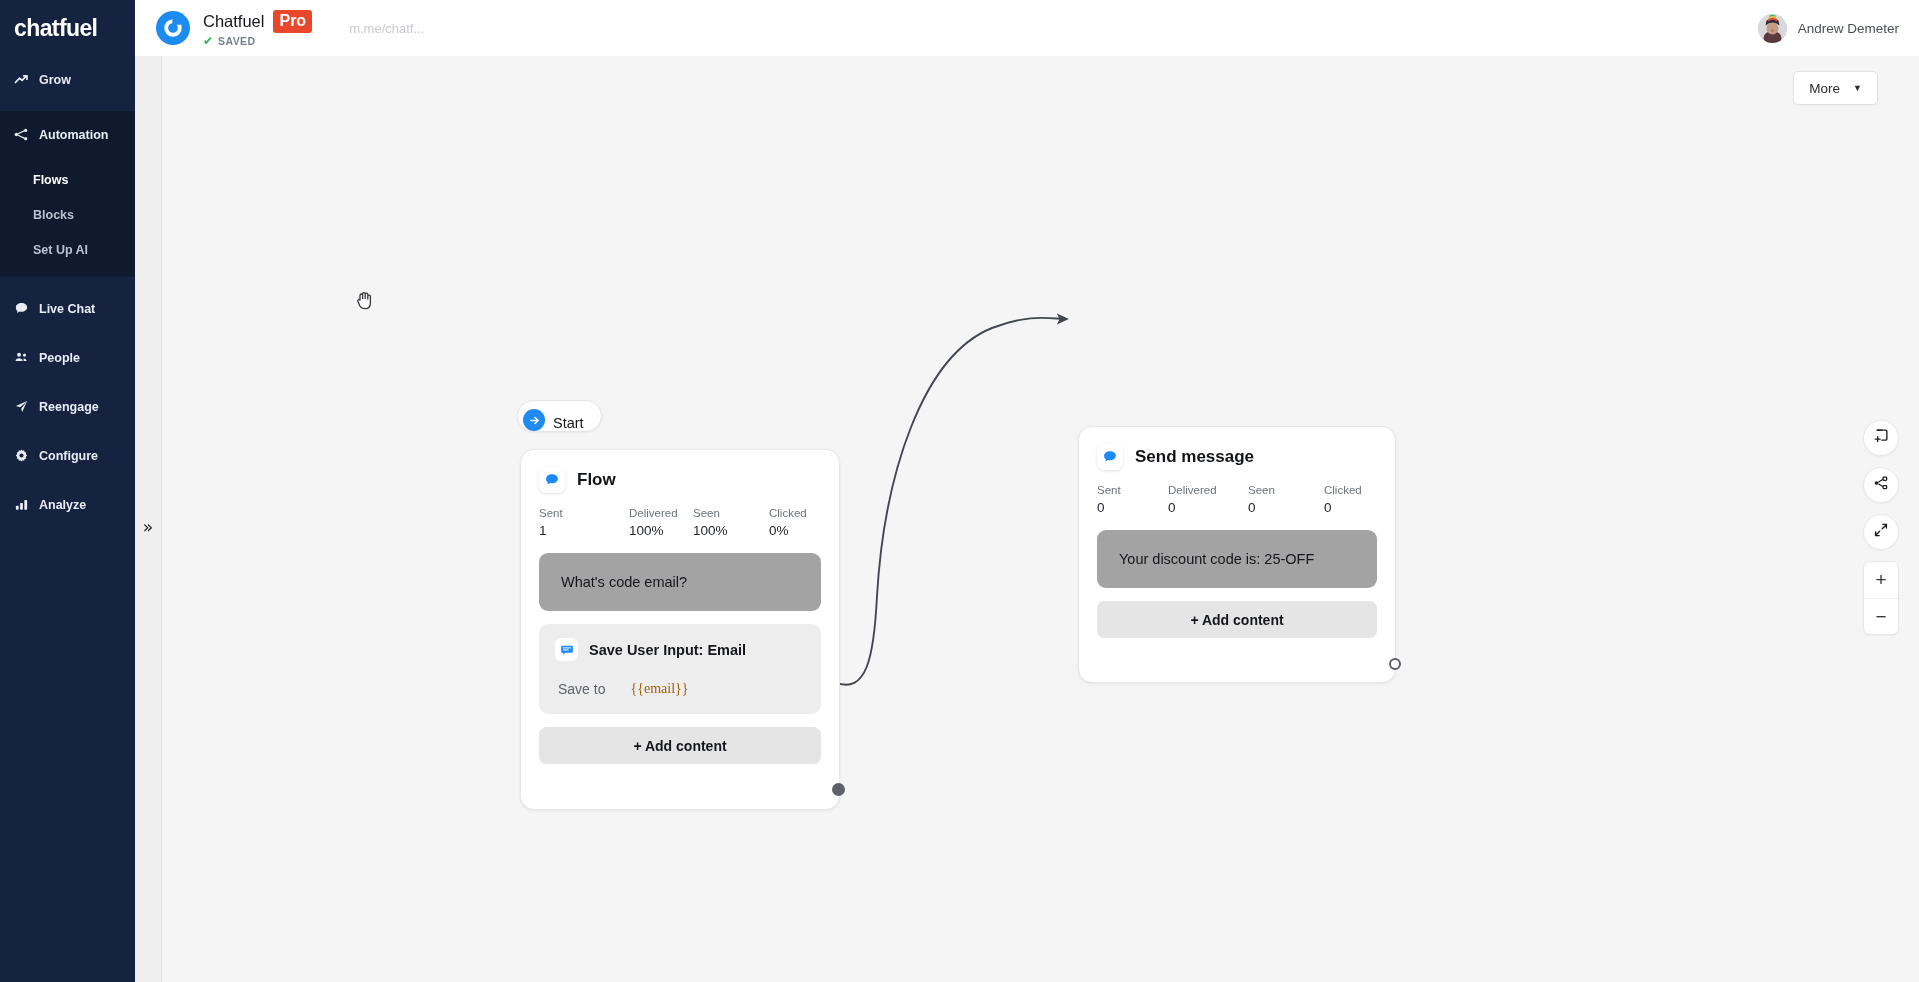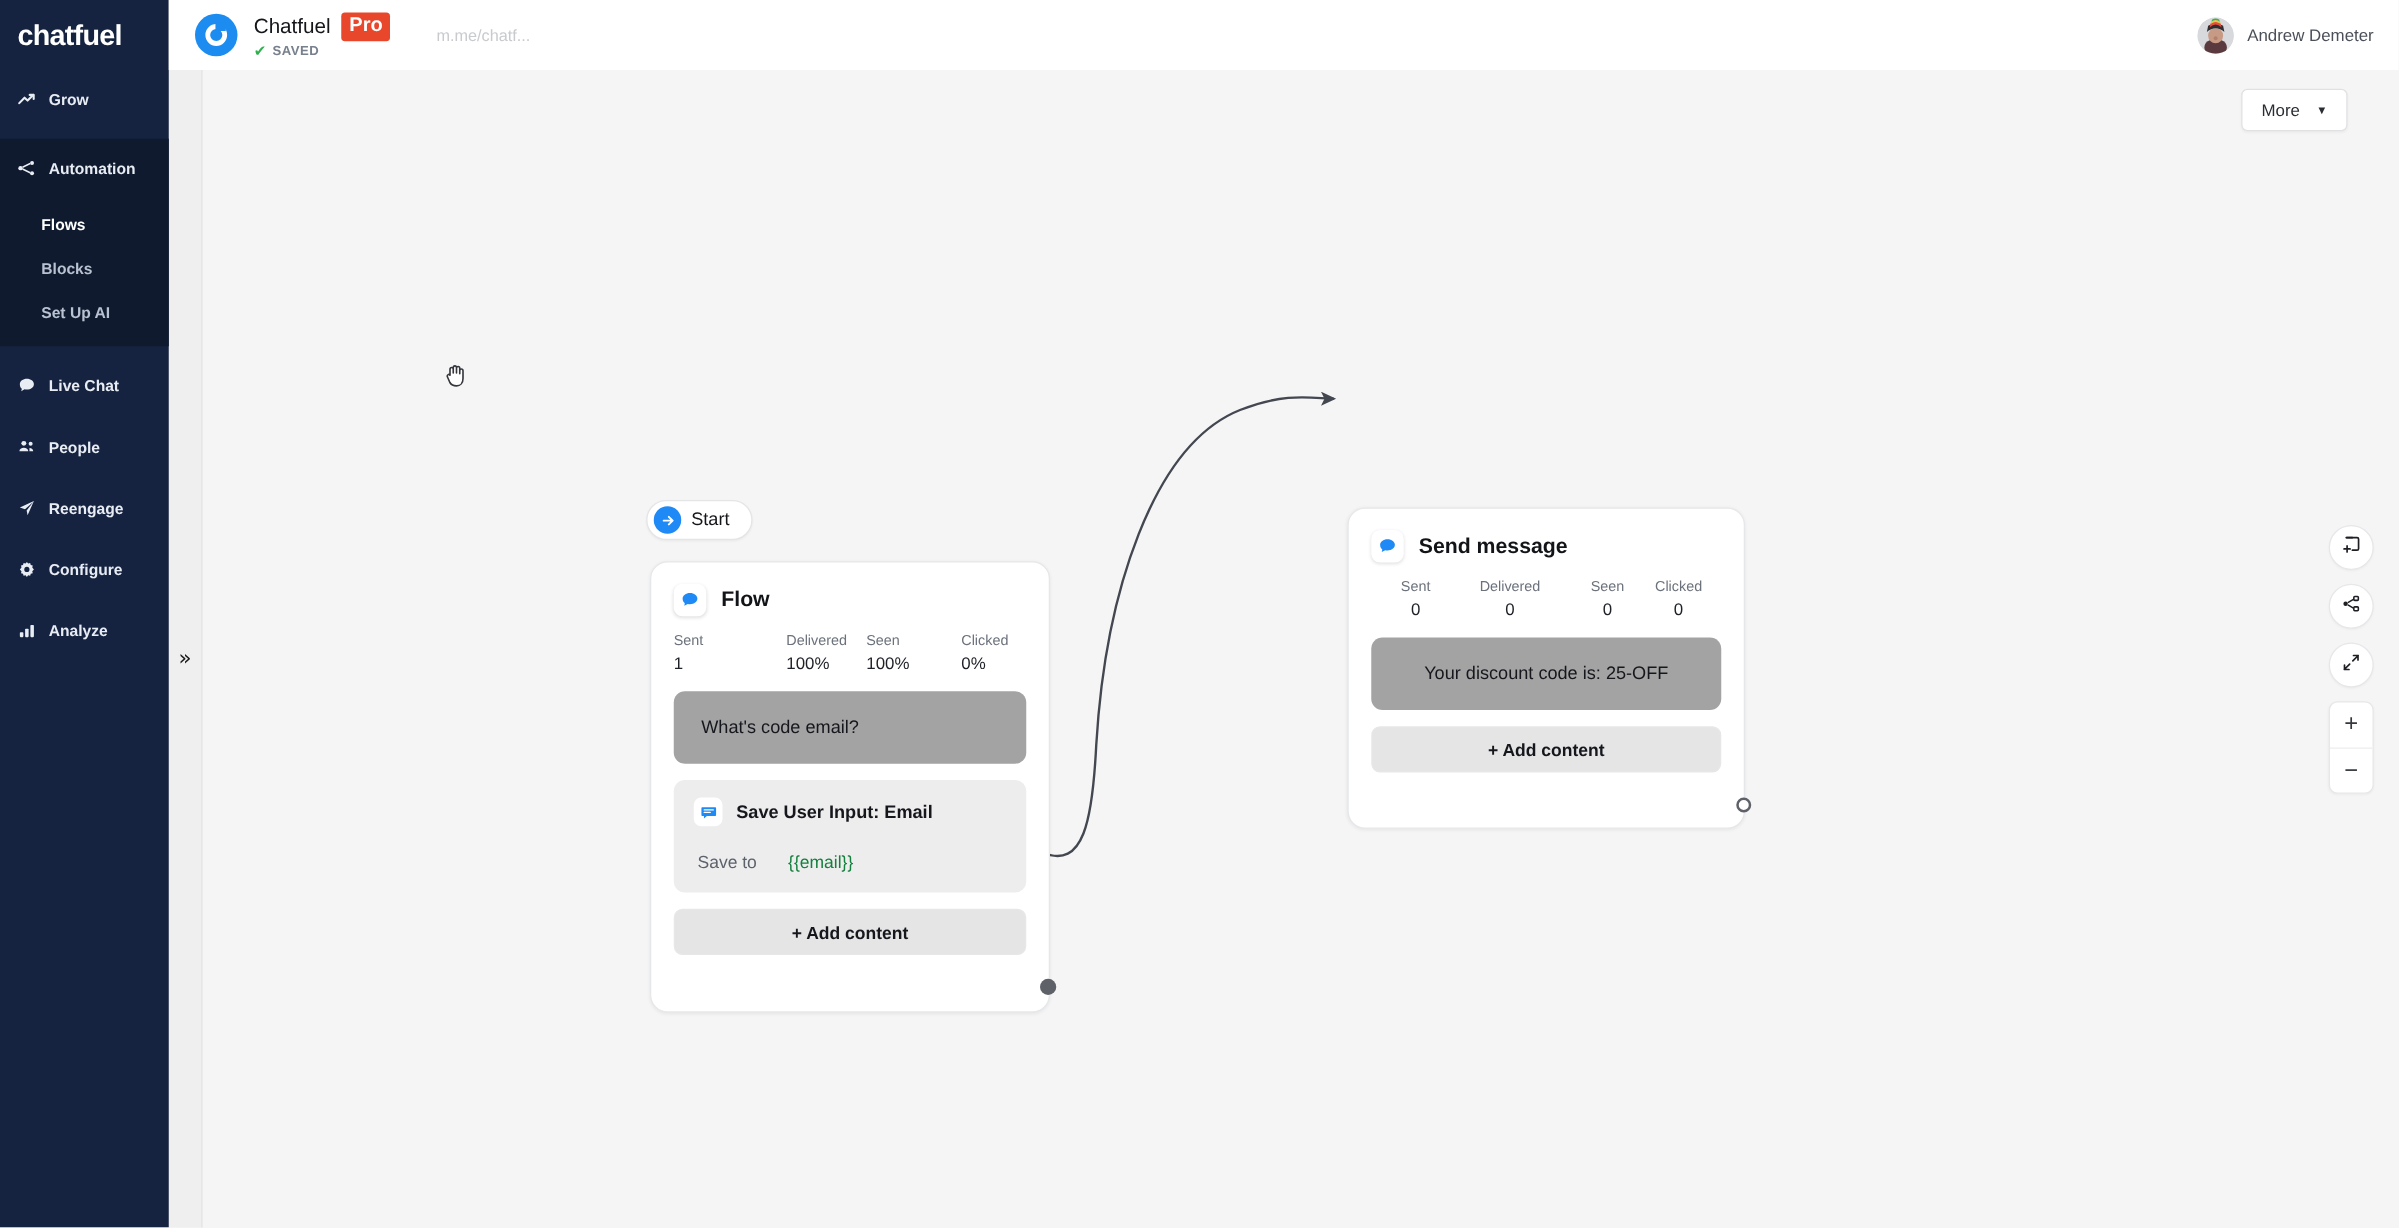--- a/index.html
+++ b/index.html
@@ -92,37 +92,37 @@
     box-shadow: 0 1px 2px rgba(0,0,0,.04);
   }
   .more-btn .caret { font-size: 9px; color: #2a2d33; }
 
   .grab-cursor { position: absolute; left: 194px; top: 234px; }
 
   
   .start-pill {
     position: absolute; left: 355px; top: 344px;
     height: 32px; background: #fff; border: 1px solid #e4e5e7;
-    border-radius: 16px; display: flex; align-items: center;
+    border-radius: 16px; display: flex; align-items: flex-end;
     padding: 0 17px 0 5px; gap: 8px; cursor: pointer;
     box-shadow: 0 1px 2px rgba(0,0,0,.05);
   }
   .start-pill .dot {
     width: 22px; height: 22px; border-radius: 50%; background: #1f8af5;
     display: flex; align-items: center; justify-content: center; flex: 0 0 22px;
   }
   .start-pill .lbl { font-size: 14.5px; color: #15161a; }
 
   .node {
     position: absolute; background: #fff;
     border: 1px solid #e6e7e9; border-radius: 14px;
     box-shadow: 0 1px 3px rgba(18,22,33,.07);
   }
   .node-flow { left: 358px; top: 393px; width: 320px; }
-  .node-send { left: 916px; top: 350px; width: 318px; text-align: center; }
+  .node-send { left: 916px; top: 370px; width: 318px; }
   .node-inner { padding: 17px 18px 16px 18px; }
   .node-head { display: flex; align-items: center; gap: 12px; }
   .node-head .badge {
     width: 26px; height: 26px; border-radius: 7px; background: #fff;
     display: flex; align-items: center; justify-content: center; flex: 0 0 26px;
     box-shadow: 0 1px 3px rgba(0,0,0,.12);
   }
   .node-title { font-size: 17px; font-weight: 700; color: #121418; }
   .stats { display: flex; margin-top: 14px; }
   .stat { display: flex; flex-direction: column; gap: 4px; }
@@ -144,21 +144,21 @@
     padding: 14px 16px 17px 16px; cursor: pointer;
   }
   .plugin-head { display: flex; align-items: center; gap: 11px; }
   .plugin-badge {
     width: 23px; height: 23px; border-radius: 6px; background: #fff;
     display: flex; align-items: center; justify-content: center; flex: 0 0 23px;
   }
   .plugin-title { font-size: 14.5px; font-weight: 700; color: #15171c; }
   .plugin-row { display: flex; align-items: center; gap: 25px; margin-top: 20px; padding-left: 3px; }
   .plugin-key { font-size: 14px; color: #5c626c; }
-  .plugin-val { font-size: 14px; color: #15803d; }
+  .plugin-val { font-size: 14px; color: #a16207; font-family: Liberation Serif, serif; }
   .add-content {
     margin-top: 13px; height: 37px; background: #e5e5e5;
     border: 1px solid #e6e7e9; border-radius: 7px;
     display: flex; align-items: center; justify-content: center;
     font-size: 14px; font-weight: 700; color: #15171c; cursor: pointer;
   }
   .node-flow .add-content { margin-bottom: 29px; }
   .node-send .add-content { margin-bottom: 28px; }
 
   .port-out {

